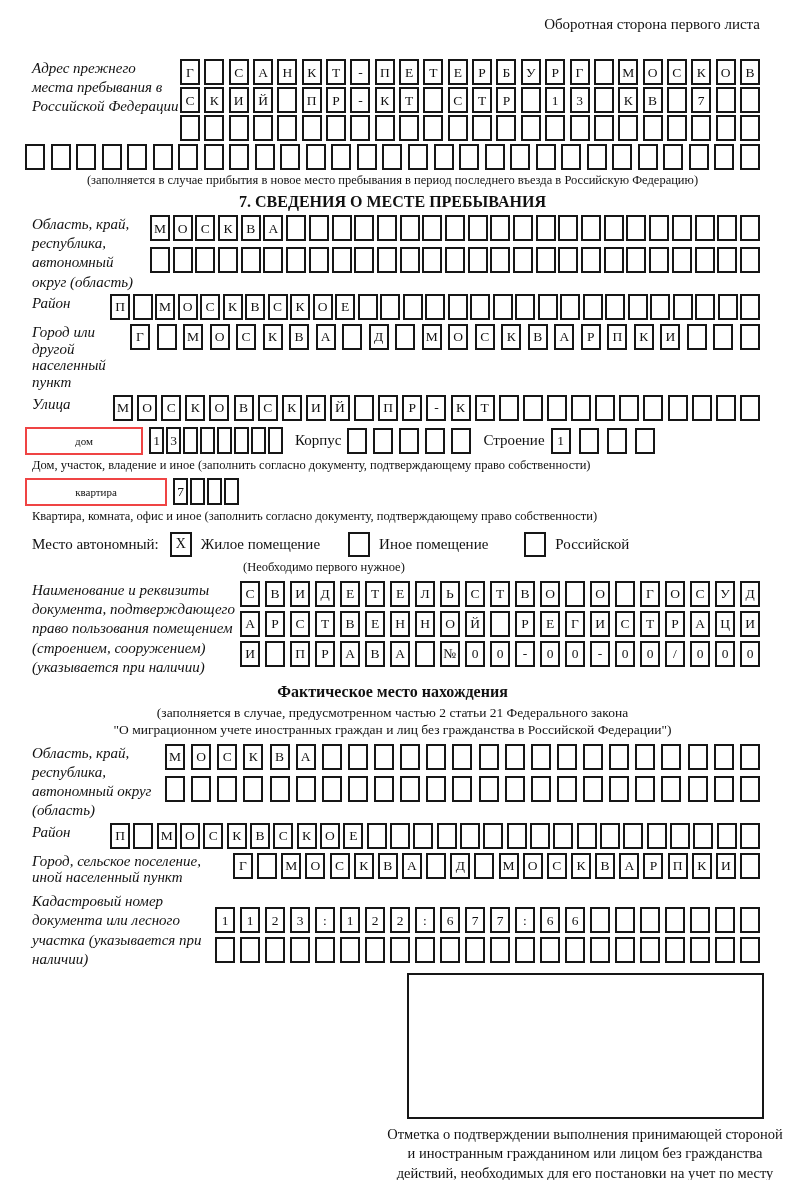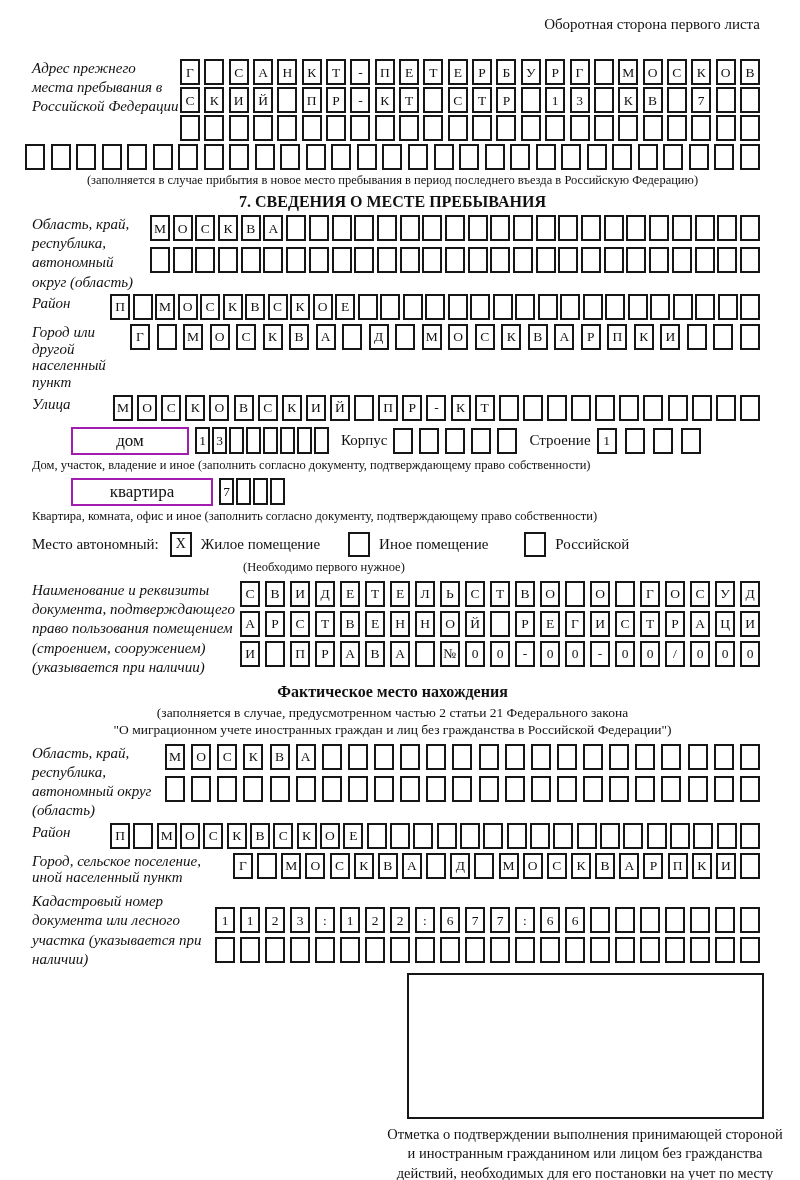--- a/index.html
+++ b/index.html
@@ -36,22 +36,22 @@
   .caption { font-size:12.5px; line-height:1.2; }
   .center { text-align:center; }
 
   .sec-title { text-align:center; font-weight:bold; font-size:16px; margin-top:5px; }
 
   .mt2{margin-top:2px;} .mt3{margin-top:3px;} .mt4{margin-top:4px;} .mt5{margin-top:5px;}
   .mt6{margin-top:6px;}
 
   .house-row { display:flex; align-items:center; }
   .wide-box {
-    flex:none; width:118px; height:28px; border:2px solid #a21caf;
-    display:flex; align-items:center; justify-content:center; font-size:17px;margin-left:46px;
+    flex:none; width:118px; height:28px; border:2px solid #ef4444;
+    display:flex; align-items:center; justify-content:center; font-size:11px;
   }
   .wide-box.w142 { width:142px; }
   .cells-fixed { display:flex; }
   .cells-fixed.sm { gap:2px; margin-left:6px; }
   .cells-fixed.sm .cell { width:15px; height:27px; }
   .cells-fixed.g6 { gap:6px; }
   .cells-fixed.g8 { gap:8px; }
   .inline-label { margin:0 6px 0 12px; font-size:15px; }
 
   .stay-row { display:flex; align-items:center; margin-top:8px; }

